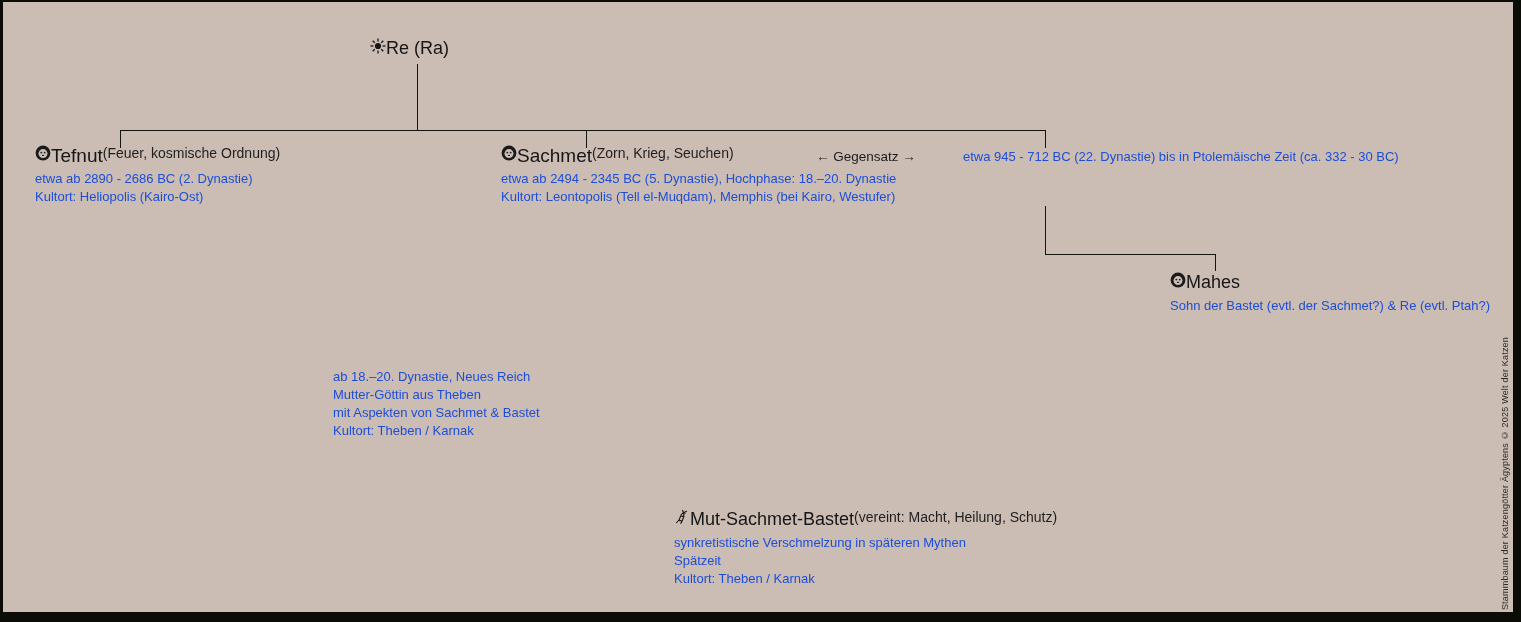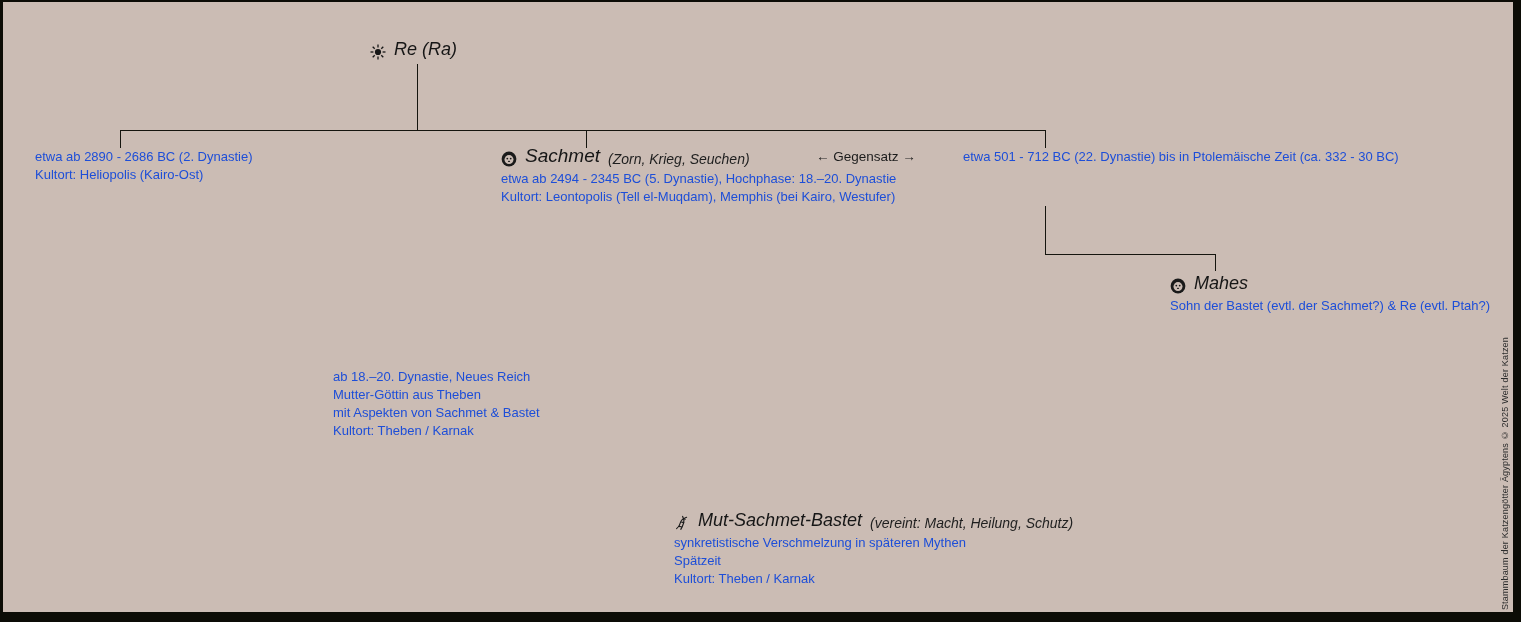--- a/index.html
+++ b/index.html
@@ -9,21 +9,21 @@
     box-sizing:border-box;
     background:#cbbcb4;
     border-style:solid;
     border-color:#0c0c06;
     border-width:2px 8px 10px 3px;
     font-family:"Liberation Sans","DejaVu Sans",sans-serif;
     color:#1c1c1c;
     overflow:hidden;
   }
   .node { position:absolute; white-space:nowrap; }
-  .trow { display:flex; align-items:flex-end; gap:8px; height:22px;font-style:italic; }
+  .trow { display:flex; align-items:flex-start; gap:0; height:22px; }
   .title { font-size:19px; color:#161616; }
   .title.small { font-size:18px; }
   .sub { font-size:14px; color:#1f1f1f; }
   .body { margin-top:3px; font-size:13px; line-height:18px; color:#1d4ed8; }
   .icon { display:inline-flex; width:16px; height:16px; flex:0 0 auto; }
   .icon svg { width:16px; height:16px; }
   .line { position:absolute; background:#15150f; }
   .relation { position:absolute; font-size:13.5px; color:#1c1c1c; white-space:nowrap;text-align:right; }
   .caption {
     position:absolute; right:3px; bottom:2px;
@@ -61,20 +61,33 @@
             <line x1="13.3" y1="2.7" x2="11.3" y2="4.7"></line>
               <line x1="4.7" y1="11.3" x2="2.7" y2="13.3"></line>
           </g>
         </svg>
       </span>
       <span class="title small">Re (Ra)</span>
     </div>
   </div>
 
   <div class="node" style="left:32px; top:143px;">
+    <div class="trow">
+      <span class="icon">
+        <svg viewBox="0 0 16 16">
+          <circle cx="8" cy="8" r="7.4" fill="#1a1a1a"></circle>
+          <circle cx="8" cy="8.6" r="4.5" fill="#cbbcb4"></circle>
+          <circle cx="6.3" cy="7.6" r="0.9" fill="#1a1a1a"></circle>
+          <circle cx="9.7" cy="7.6" r="0.9" fill="#1a1a1a"></circle>
+          <path d="M8 9.4 L6.8 10.5 Q8 11.6 9.2 10.5 Z" fill="#1a1a1a"></path>
+        </svg>
+      </span>
+      <span class="title">Tefnut</span>
+      <span class="sub">(Feuer, kosmische Ordnung)</span>
+    </div>
     <div class="body">
       <div>etwa ab 2890 - 2686 BC (2. Dynastie)</div>
       <div>Kultort: Heliopolis (Kairo-Ost)</div>
     </div>
   </div>
 
   <div class="node" style="left:498px; top:143px;">
     <div class="trow">
       <span class="icon">
         <svg viewBox="0 0 16 16">
@@ -91,21 +104,21 @@
     <div class="body">
       <div>etwa ab 2494 - 2345 BC (5. Dynastie), Hochphase: 18.–20. Dynastie</div>
       <div>Kultort: Leontopolis (Tell el-Muqdam), Memphis (bei Kairo, Westufer)</div>
     </div>
   </div>
 
   <div class="relation" style="left:813px; top:147px;">← Gegensatz →</div>
 
   <div class="node" style="left:960px; top:143px;">
     <div class="body">
-      <div>etwa 501 - 712 BC (22. Dynastie) bis in Ptolemäische Zeit (ca. 332 - 30 BC)</div>
+      <div>etwa 945 - 712 BC (22. Dynastie) bis in Ptolemäische Zeit (ca. 332 - 30 BC)</div>
     </div>
   </div>
 
   <div class="node" style="left:1167px; top:270px;">
     <div class="trow">
       <span class="icon">
         <svg viewBox="0 0 16 16">
           <circle cx="8" cy="8" r="7.4" fill="#1a1a1a"></circle>
           <circle cx="8" cy="8.6" r="4.5" fill="#cbbcb4"></circle>
           <circle cx="6.3" cy="7.6" r="0.9" fill="#1a1a1a"></circle>

